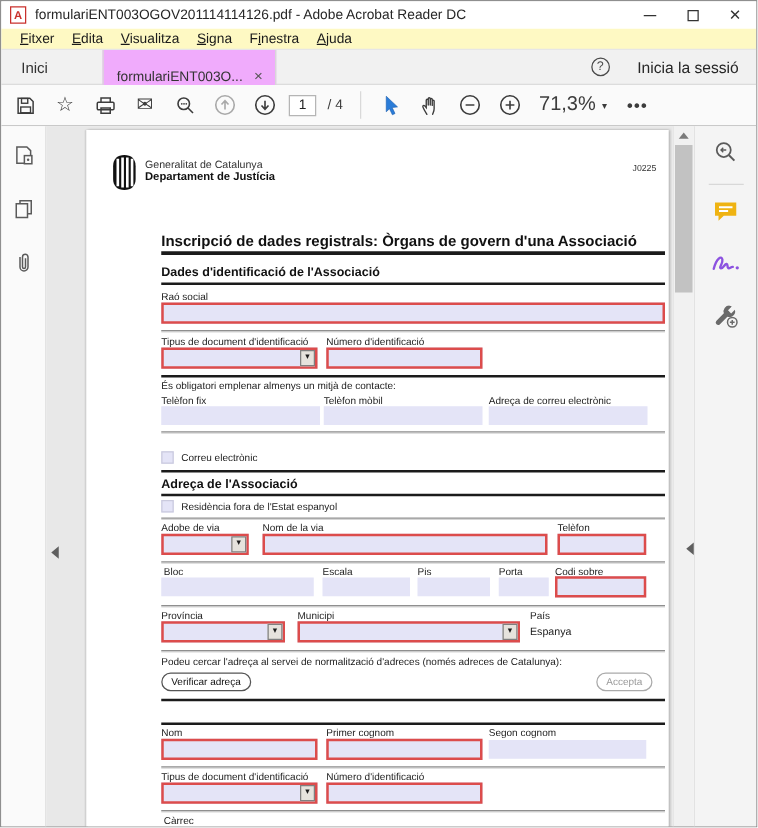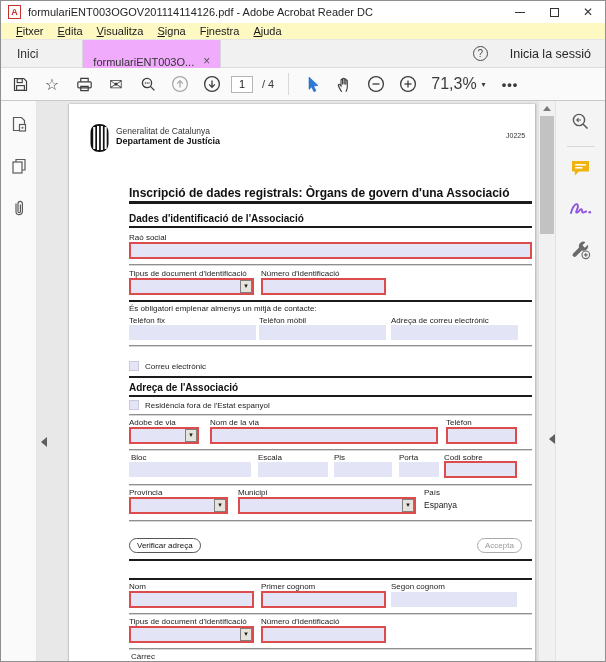--- a/index.html
+++ b/index.html
@@ -298,20 +298,21 @@
         <div class="lbl" style="left:355px;top:384px">País</div>
         <div class="fld req" style="left:60px;top:393px;width:99px">
             <span class="dbtn">▾</span>
           </div>
         <div class="fld req" style="left:169px;top:393px;width:178px">
             <span class="dbtn">▾</span>
           </div>
         <div class="staticval" style="left:355px;top:396px">Espanya</div>
         <div class="sepg" style="left:60px;top:416px;width:403px"></div>
 
+        <div class="note" style="left:60px;top:421px">Podeu cercar l'adreça al servei de normalització d'adreces (només adreces de Catalunya):</div>
         <div class="pbtn" style="left:60px;top:434px">Verificar adreça</div>
         <div class="pbtn disabled" style="left:408px;top:434px">Accepta</div>
         <div class="sepb" style="left:60px;top:455px;width:403px"></div>
 
         <div class="sepb" style="left:60px;top:474px;width:403px"></div>
 
         <div class="lbl" style="left:60px;top:478px">Nom</div>
         <div class="lbl" style="left:192px;top:478px">Primer cognom</div>
         <div class="lbl" style="left:322px;top:478px">Segon cognom</div>
         <div class="fld req" style="left:60px;top:487px;width:125px"></div>

